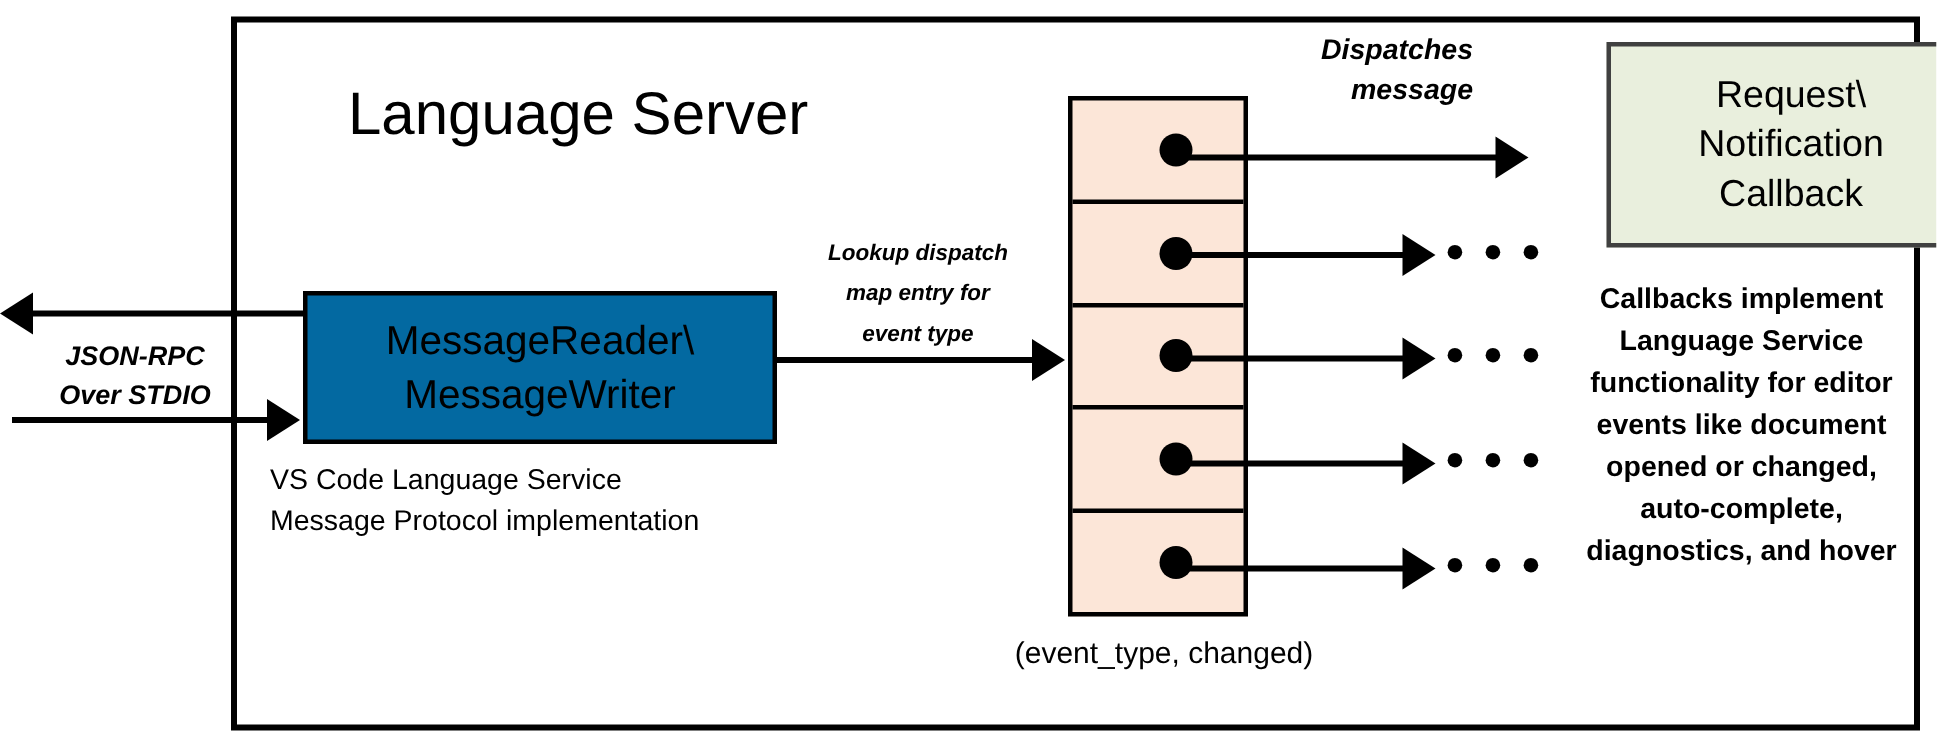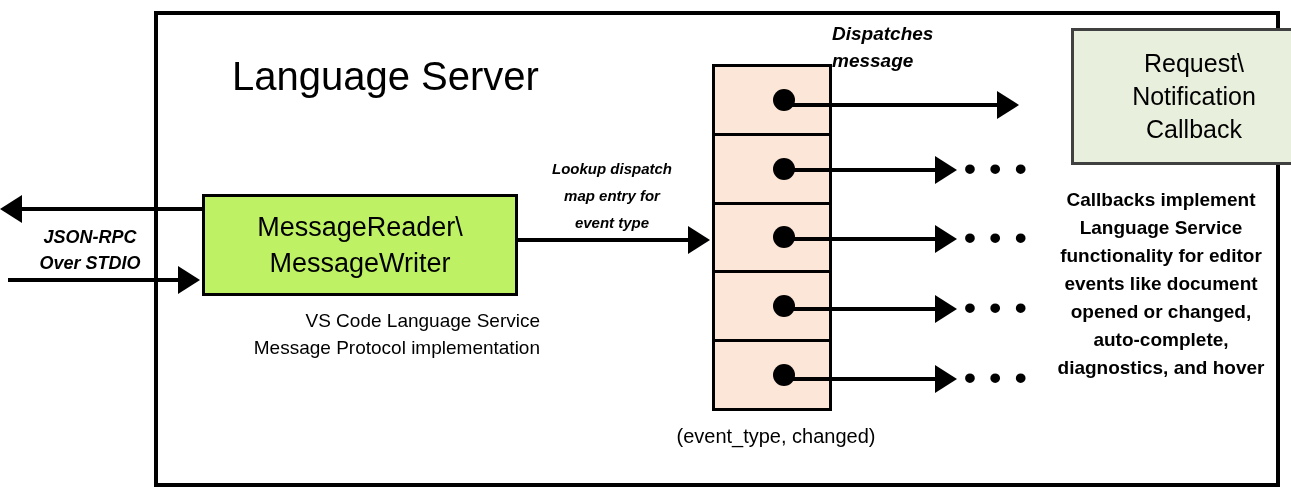--- a/index.html
+++ b/index.html
@@ -39,38 +39,38 @@
     text-underline-offset: 6px;
     white-space: nowrap;
   }
 
   
   #mrw-box {
     left: 202px;
     top: 194px;
     width: 316px;
     height: 102px;
-    background: #bef264;
+    background: #0369a1;
     border: 3px solid #000000;
     box-sizing: border-box;
     display: flex;
     flex-direction: column;
     align-items: center;
     justify-content: center;
     font-size: 27px;
     line-height: 36px;
     text-align: center;
   }
   #mrw-caption {
     left: 180px;
     top: 307px;
     width: 360px;
     font-size: 19px;
     line-height: 27px;
-    text-align: right;
+    text-align: left;
   }
 
   
   #jsonrpc-label {
     left: 20px;
     top: 224px;
     width: 140px;
     font-size: 18px;
     line-height: 26px;
     font-style: italic;
@@ -92,21 +92,21 @@
 
   
   #dispatch-msg-label {
     left: 832px;
     top: 20px;
     width: 150px;
     font-size: 19px;
     line-height: 27px;
     font-style: italic;
     font-weight: bold;
-    text-align: left;
+    text-align: right;
   }
 
   
   #dispatch-map {
     left: 712px;
     top: 64px;
     width: 120px;
     height: 347px;
     border: 3px solid #000000;
     box-sizing: border-box;

